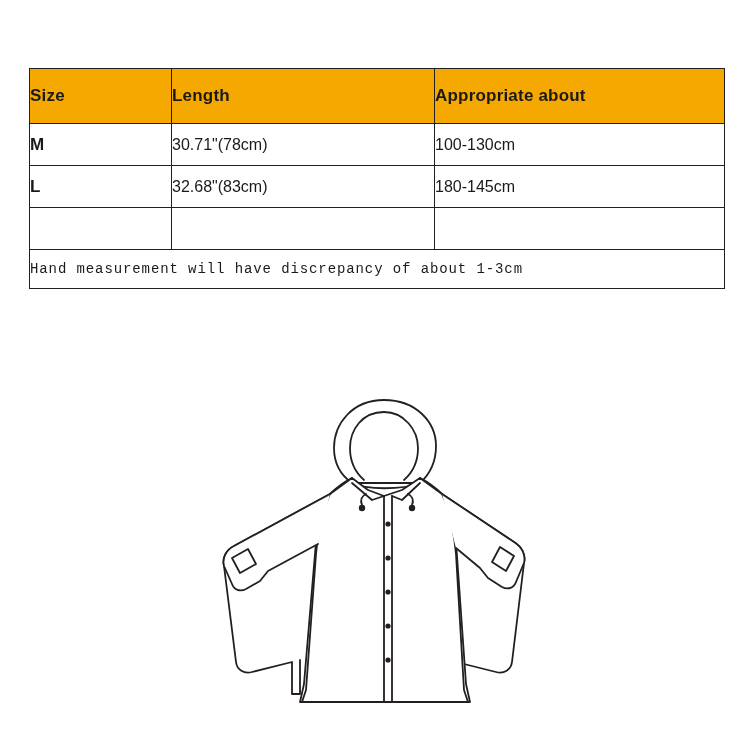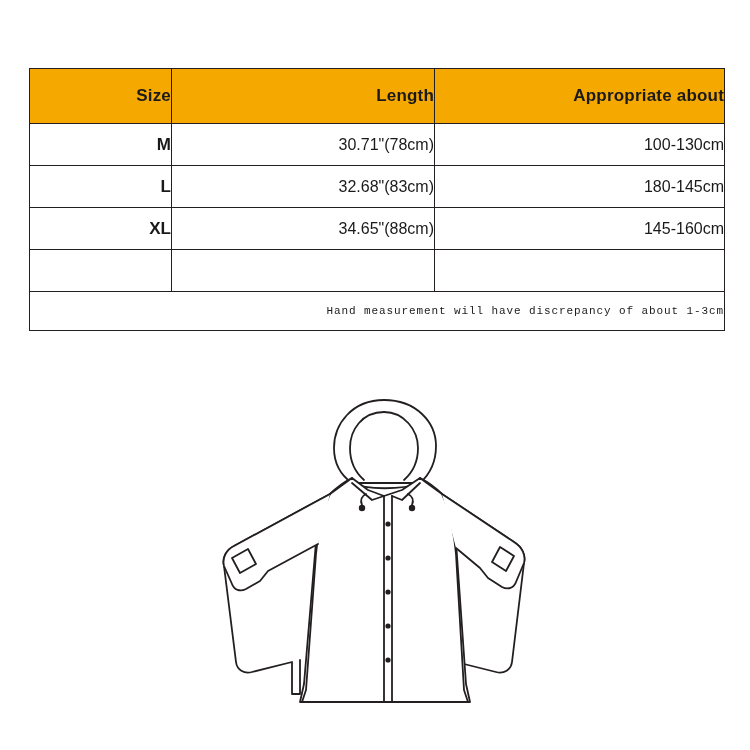--- a/index.html
+++ b/index.html
@@ -26,21 +26,21 @@
     width: 692px;
   }
   table.size-table {
     border-collapse: collapse;
     width: 692px;
     table-layout: fixed;
   }
   table.size-table td, table.size-table th {
     border: 1px solid #231f20;
     padding: 0;
-    text-align: right;
+    text-align: left;
     vertical-align: middle;
   }
   thead th {
     background: #f5a800;
     height: 54px;
     font-size: 17px;
     font-weight: bold;
     color: #1a1a1a;
     letter-spacing: 0.2px;
   }
@@ -57,21 +57,21 @@
   tbody tr.blank-row td {
     height: 41px;
   }
   tbody tr.note-row td {
     height: 38px;
     font-family: "Liberation Mono", monospace;
     font-size: 14.5px;
     letter-spacing: 1.2px;
   }
   tbody tr.note-row td.note-small {
-    font-size: 11px;
+    font-size: 14px;
     letter-spacing: 0.9px;
   }
   .figure {
     position: absolute;
     left: 0;
     top: 372px;
     width: 750px;
     height: 378px;
   }
 </style>
@@ -92,25 +92,20 @@
       <tbody>
         <tr>
           <td class="size-col">M</td>
           <td>30.71"(78cm)</td>
           <td>100-130cm</td>
         </tr>
         <tr>
           <td class="size-col">L</td>
           <td>32.68"(83cm)</td>
           <td>180-145cm</td>
-        </tr>
-        <tr>
-          <td class="size-col">XL</td>
-          <td>34.65"(88cm)</td>
-          <td>145-160cm</td>
         </tr>
         <tr class="blank-row">
           <td></td>
           <td style="border-right:1px solid #231f20"></td>
           <td></td>
         </tr>
         <tr class="note-row">
           <td colspan="3" class="note-small">Hand measurement will have discrepancy of about 1-3cm</td>
         </tr>
       </tbody>

